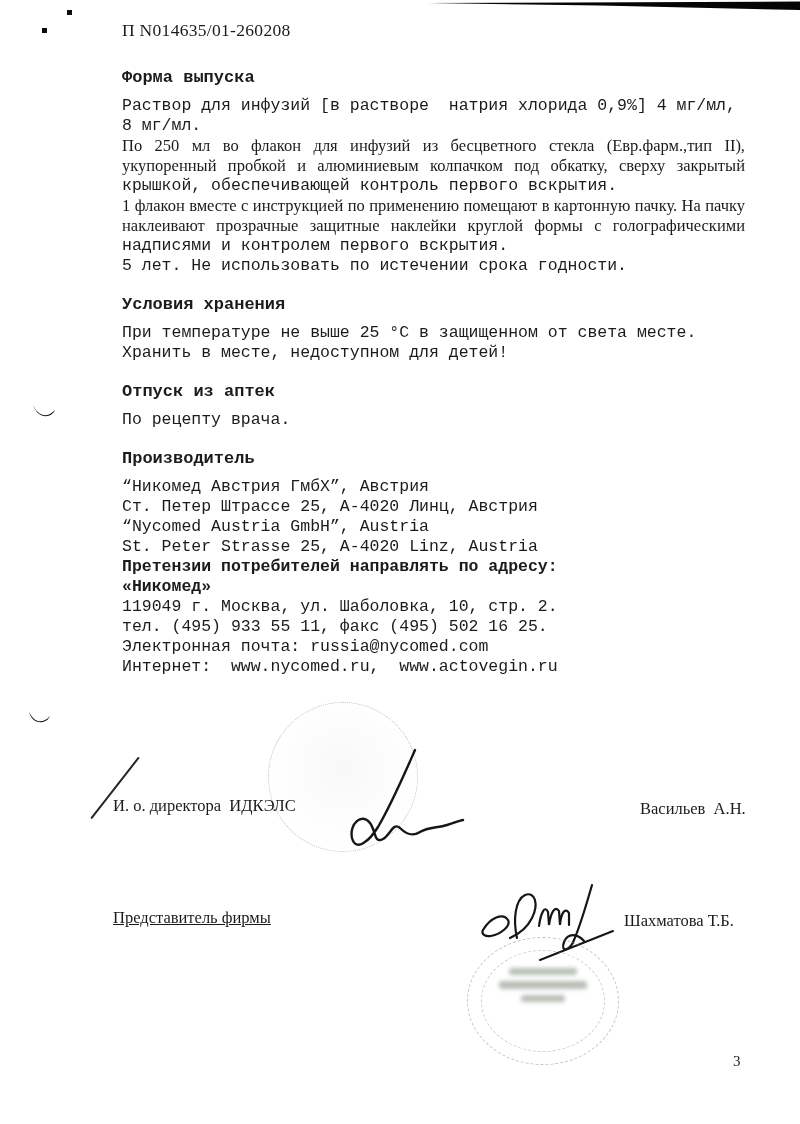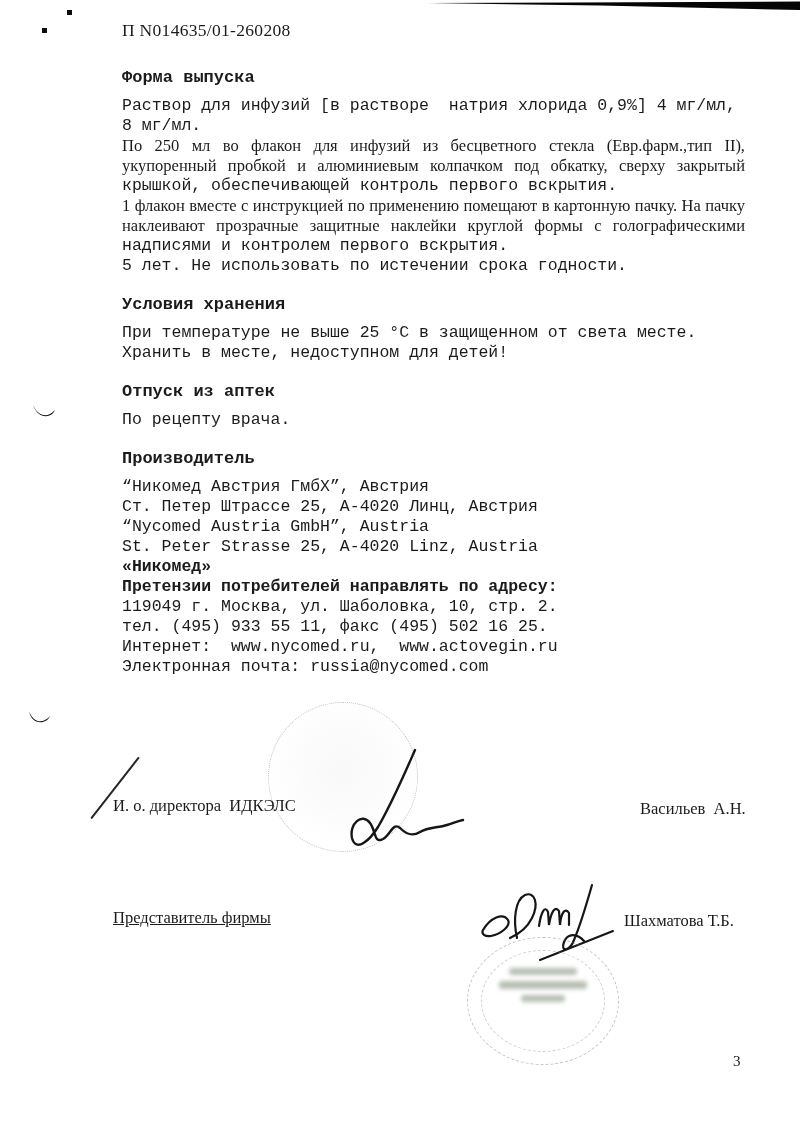--- a/index.html
+++ b/index.html
@@ -89,26 +89,26 @@
   <div class="line">Хранить в месте, недоступном для детей!</div>
 
   <h2>Отпуск из аптек</h2>
   <div class="line">По рецепту врача.</div>
 
   <h2>Производитель</h2>
   <div class="line">“Никомед Австрия ГмбХ”, Австрия</div>
   <div class="line">Ст. Петер Штрассе 25, А-4020 Линц, Австрия</div>
   <div class="line">“Nycomed Austria GmbH”, Austria</div>
   <div class="line">St. Peter Strasse 25, A-4020 Linz, Austria</div>
+  <div class="line bold">Претензии потребителей направлять по адресу:</div>
   <div class="line bold">«Никомед»</div>
-  <div class="line bold">Претензии потребителей направлять по адресу:</div>
   <div class="line">119049 г. Москва, ул. Шаболовка, 10, стр. 2.</div>
   <div class="line">тел. (495) 933 55 11, факс (495) 502 16 25.</div>
+  <div class="line">Электронная почта: russia@nycomed.com</div>
   <div class="line">Интернет: &nbsp;www.nycomed.ru, &nbsp;www.actovegin.ru</div>
-  <div class="line">Электронная почта: russia@nycomed.com</div>
 </main>
 
 <div class="stamp-faint"></div>
 <div class="slash"></div>
 <div class="sig-label" style="left:113px;top:796px;text-align:right;">И. о. директора &nbsp;ИДКЭЛС</div>
 
 <svg class="sig-svg" style="left:300px;top:735px;" width="170" height="125">
   <path d="M115,15 C104,40 92,68 78,92 C70,105 56,118 52,103 C49,89 62,77 70,88 C76,96 74,109 83,104 C91,99 93,87 100,93 C106,99 112,102 120,97 C128,92 138,93 147,90 C154,88 158,86 163,85" fill="none" stroke="#161616" stroke-width="2.4" stroke-linecap="round"></path>
 </svg>
 <div class="sig-label" style="left:640px;top:799px;">Васильев &nbsp;А.Н.</div>

